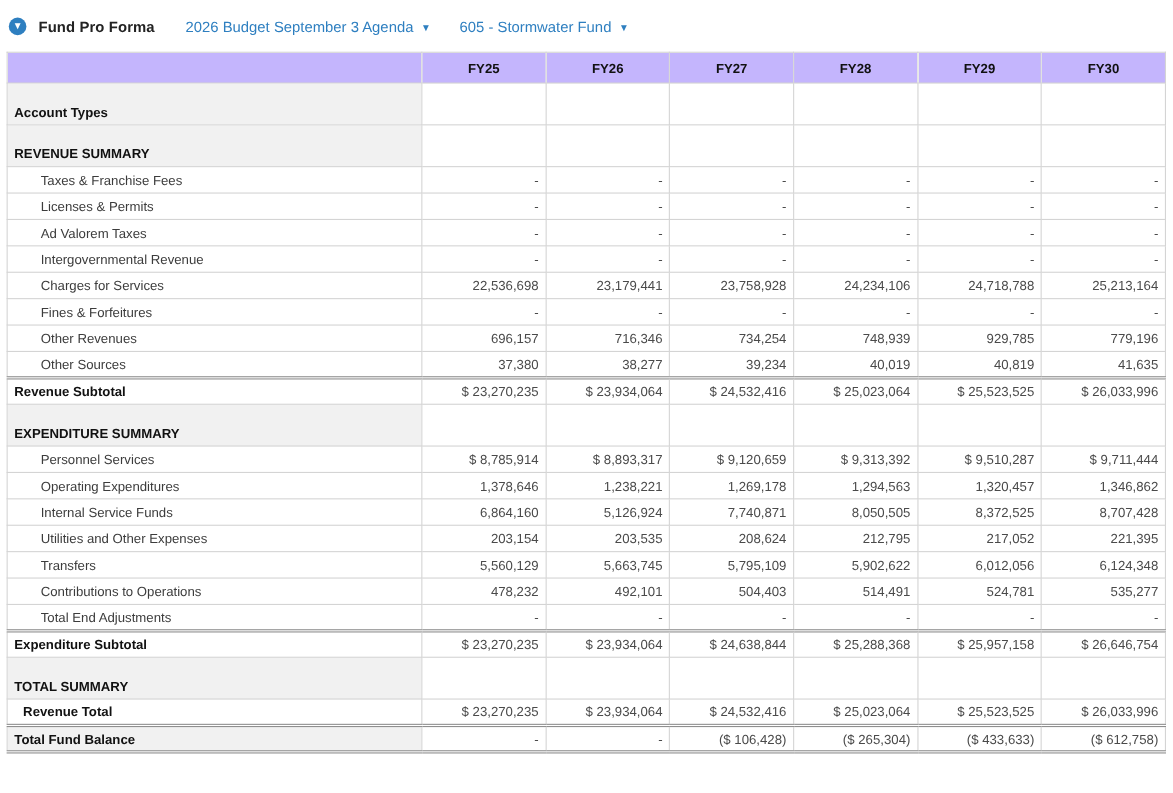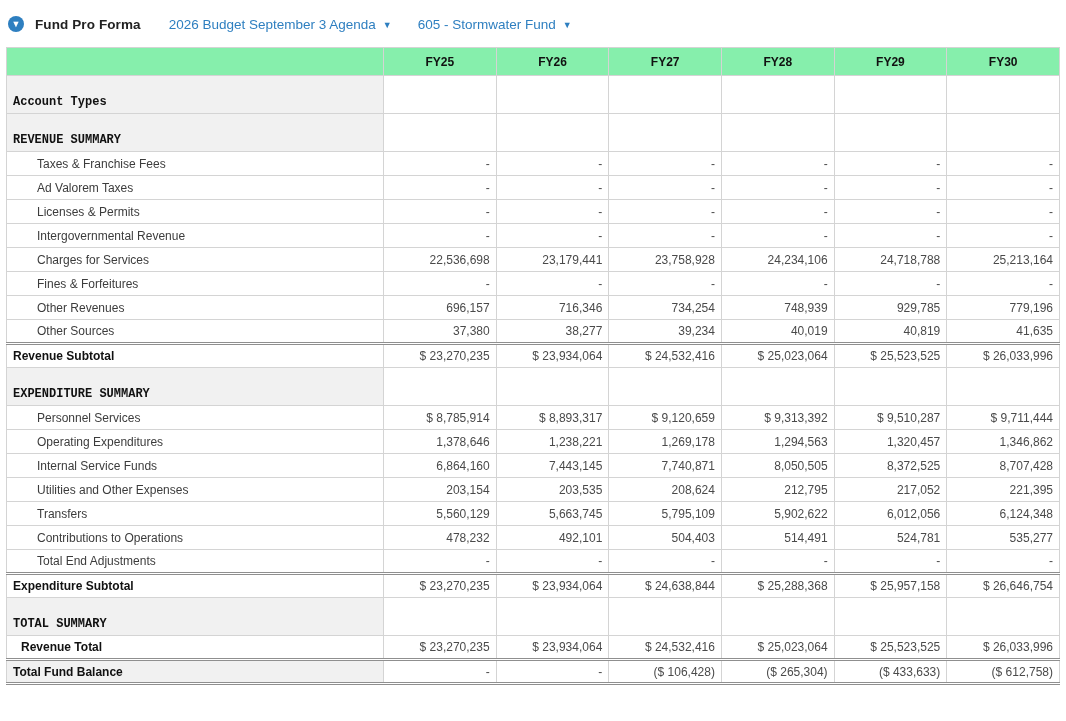--- a/index.html
+++ b/index.html
@@ -40,32 +40,32 @@
   table.proforma {
     width: 100%; border-collapse: collapse; table-layout: fixed;
     font-size: 12px; color: #333333;
   }
   .proforma th, .proforma td {
     border: 1px solid #d4d4d4;
     padding: 2px 6px;
     overflow: hidden; white-space: nowrap;
   }
   .proforma thead th {
-    background: #86efac; font-weight: bold; color: #111111;
+    background: #c4b5fd; font-weight: bold; color: #111111;
     text-align: center; height: 28px; font-size: 12px;
   }
   .proforma col.label-col { width: 377px; }
   .proforma td.label-cell { text-align: left; color: #333333; }
   .proforma td.value-cell { text-align: right; color: #4a4a4a; }
   tr.row-detail    { height: 24px; padding-left: 40px; }
   tr.row-subtotal  { height: 24px; }
   tr.row-total     { height: 24px; }
   tr.row-grand     { height: 24px; }
   tr.row-section   { height: 38px; }
-  tr.row-section td { vertical-align: bottom; padding-bottom: 4px; font-family: Liberation Mono, monospace; }
+  tr.row-section td { vertical-align: bottom; padding-bottom: 4px; }
   tr.row-section td.label-cell {
     font-weight: bold; color: #111111; background: #f1f1f1;
   }
   tr.row-section.merge-top td.label-cell { border-top-color: #eeeeee; }
   tr.row-detail td.label-cell { padding-left: 30px; color: #3c3c3c; }
   tr.row-subtotal td.label-cell,
   tr.row-grand td.label-cell { font-weight: bold; color: #111111; }
   tr.row-total td.label-cell { font-weight: bold; color: #111111; padding-left: 14px; }
   tr.row-grand td.label-cell { background: #f1f1f1; }
   
@@ -136,30 +136,30 @@
         <tr class="row-detail">
           <td class="label-cell">Taxes &amp; Franchise Fees</td>
           <td class="value-cell">-</td>
           <td class="value-cell">-</td>
           <td class="value-cell">-</td>
           <td class="value-cell">-</td>
           <td class="value-cell">-</td>
           <td class="value-cell">-</td>
         </tr>
         <tr class="row-detail">
+          <td class="label-cell">Licenses &amp; Permits</td>
+          <td class="value-cell">-</td>
+          <td class="value-cell">-</td>
+          <td class="value-cell">-</td>
+          <td class="value-cell">-</td>
+          <td class="value-cell">-</td>
+          <td class="value-cell">-</td>
+        </tr>
+        <tr class="row-detail">
           <td class="label-cell">Ad Valorem Taxes</td>
-          <td class="value-cell">-</td>
-          <td class="value-cell">-</td>
-          <td class="value-cell">-</td>
-          <td class="value-cell">-</td>
-          <td class="value-cell">-</td>
-          <td class="value-cell">-</td>
-        </tr>
-        <tr class="row-detail">
-          <td class="label-cell">Licenses &amp; Permits</td>
           <td class="value-cell">-</td>
           <td class="value-cell">-</td>
           <td class="value-cell">-</td>
           <td class="value-cell">-</td>
           <td class="value-cell">-</td>
           <td class="value-cell">-</td>
         </tr>
         <tr class="row-detail">
           <td class="label-cell">Intergovernmental Revenue</td>
           <td class="value-cell">-</td>
@@ -237,21 +237,21 @@
           <td class="value-cell">1,378,646</td>
           <td class="value-cell">1,238,221</td>
           <td class="value-cell">1,269,178</td>
           <td class="value-cell">1,294,563</td>
           <td class="value-cell">1,320,457</td>
           <td class="value-cell">1,346,862</td>
         </tr>
         <tr class="row-detail">
           <td class="label-cell">Internal Service Funds</td>
           <td class="value-cell">6,864,160</td>
-          <td class="value-cell">7,443,145</td>
+          <td class="value-cell">5,126,924</td>
           <td class="value-cell">7,740,871</td>
           <td class="value-cell">8,050,505</td>
           <td class="value-cell">8,372,525</td>
           <td class="value-cell">8,707,428</td>
         </tr>
         <tr class="row-detail">
           <td class="label-cell">Utilities and Other Expenses</td>
           <td class="value-cell">203,154</td>
           <td class="value-cell">203,535</td>
           <td class="value-cell">208,624</td>

